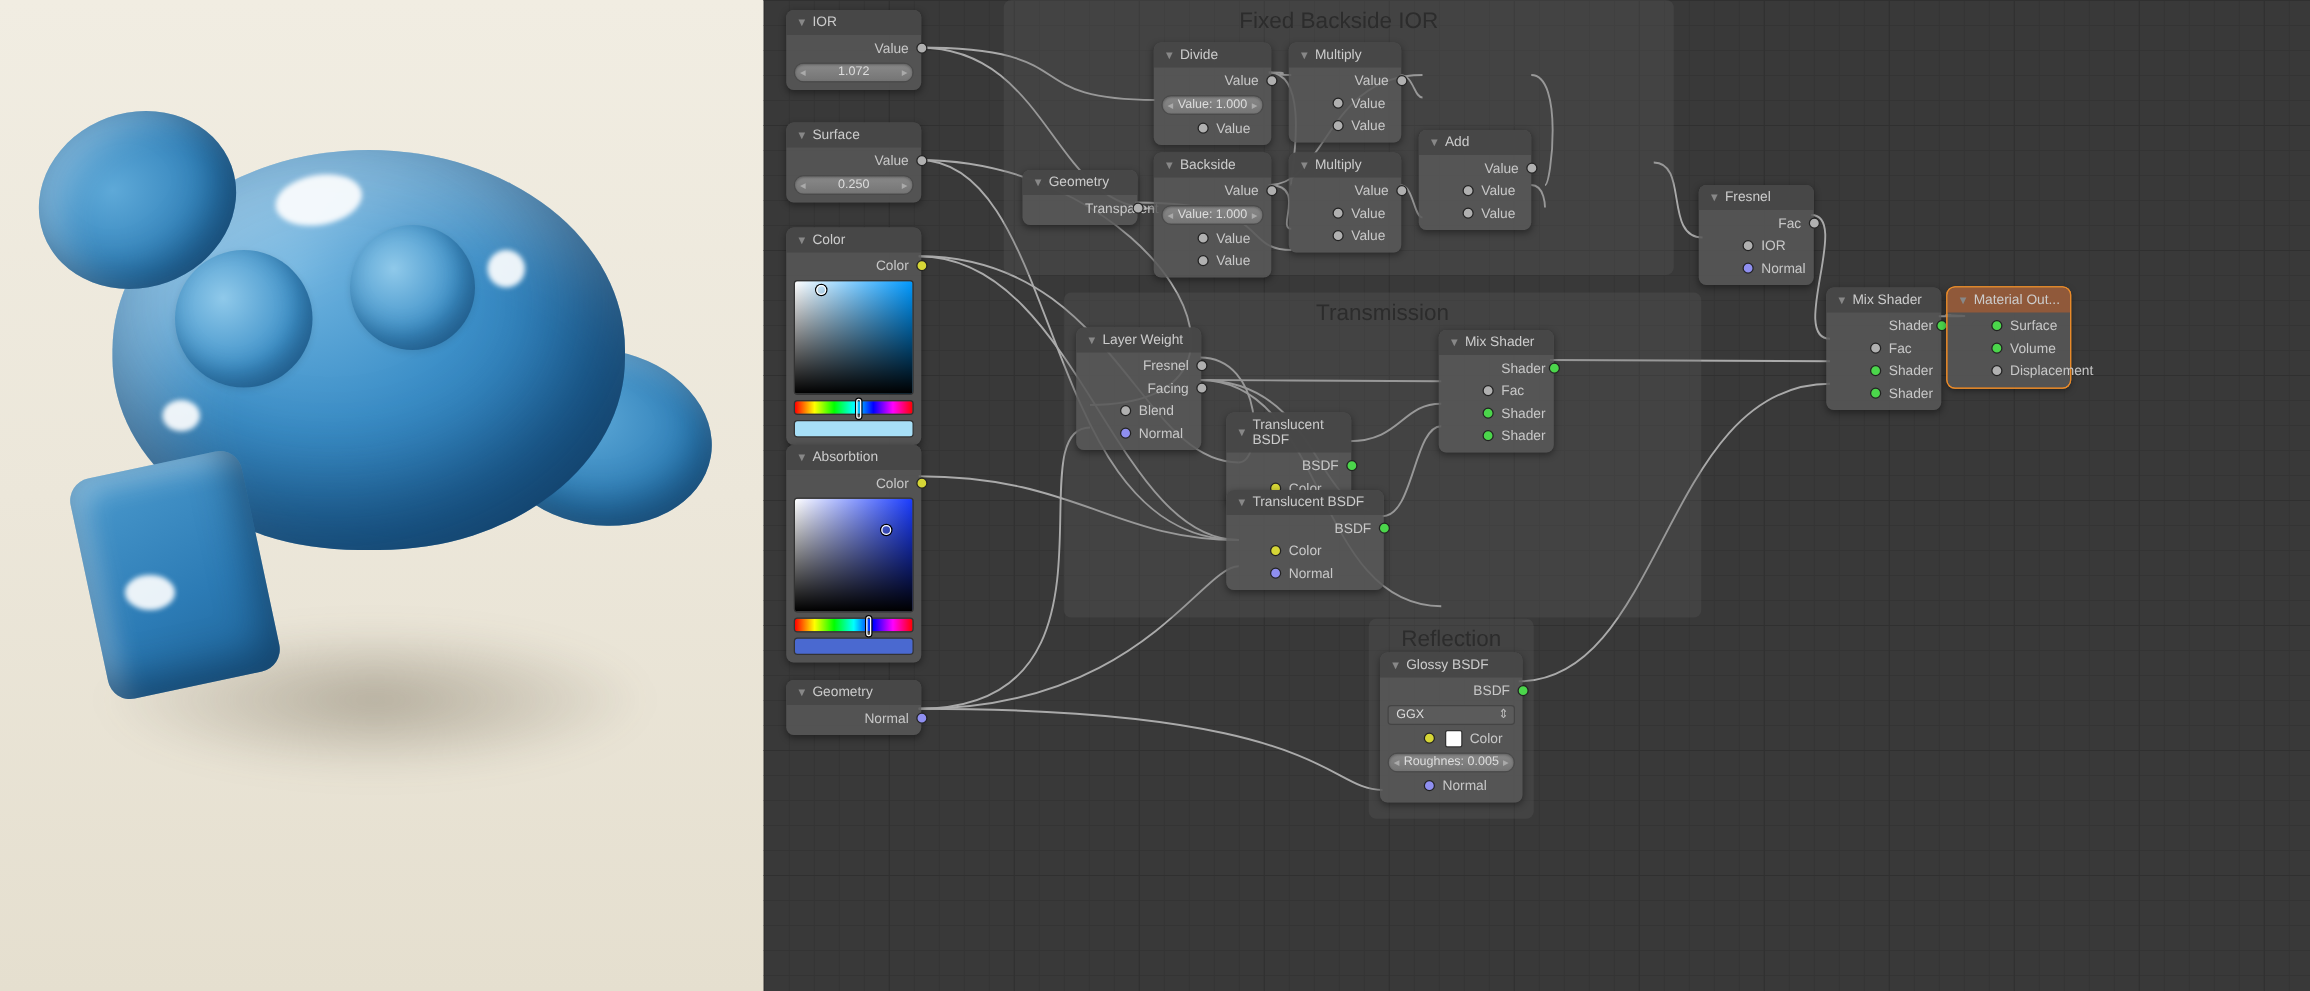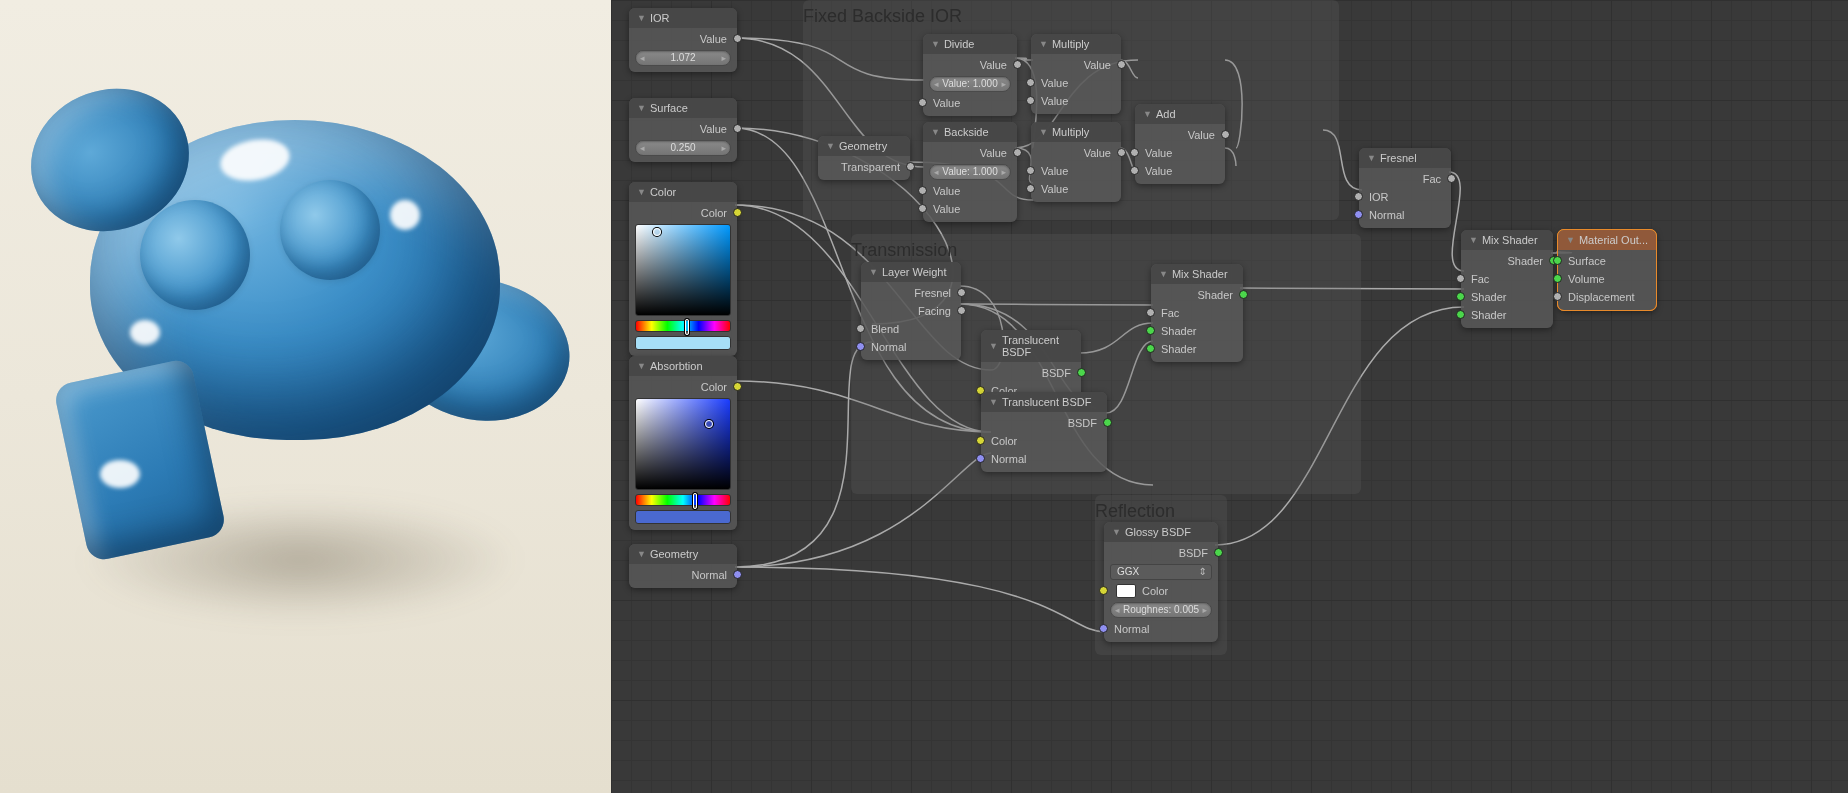--- a/index.html
+++ b/index.html
@@ -24,27 +24,27 @@
 .grid { position: absolute; inset: 0;
   background-image:
     linear-gradient(#303030 1px, transparent 1px),
     linear-gradient(90deg, #303030 1px, transparent 1px),
     linear-gradient(#343434 1px, transparent 1px),
     linear-gradient(90deg, #343434 1px, transparent 1px);
   background-size: 100px 100px, 100px 100px, 20px 20px, 20px 20px;
 }
 svg.wires { position: absolute; inset: 0; width: 100%; height: 100%; pointer-events: none; }
 .frame { position: absolute; background: rgba(100,100,100,0.25); border-radius: 6px; }
-.frame-title { color: #2c2c2c; font-size: 18px; padding: 6px 0; }
+.frame-title { text-align: center; color: #2c2c2c; font-size: 18px; padding: 6px 0; }
 .node { position: absolute; background: rgba(88,88,88,0.85); border-radius: 6px; box-shadow: 0 2px 6px rgba(0,0,0,0.4); color: #c8c8c8; font-size: 11px; }
 .node.selected { outline: 1px solid #e88a2b; box-shadow: 0 0 0 1px #e88a2b, 0 2px 6px rgba(0,0,0,0.5); }
 .node-header { background: rgba(70,70,70,0.9); border-radius: 6px 6px 0 0; padding: 4px 8px; font-size: 11px; color: #ccc; display: flex; align-items: center; gap: 4px; }
 .node-header .tri { font-size: 9px; color: #888; }
 .node-body { padding: 2px 0 4px; }
-.row { position: relative; height: 18px; line-height: 18px; padding: 0 10px; }
+.row { position: relative; height: 18px; line-height: 18px; padding: 0 10px; margin-left: 40px; }
 .row.right { text-align: right; }
 .row.left { text-align: left; }
 .socket { position: absolute; width: 9px; height: 9px; border-radius: 50%; top: 4px; border: 1px solid #222; }
 .socket.out { right: -5px; }
 .socket.in { left: -5px; }
 .sock-grey { background: #b0b0b0; }
 .sock-yellow { background: #d6d636; }
 .sock-green { background: #4bd64b; }
 .sock-purple { background: #8f8ff0; }
 .num-field { display: block; margin: 2px 6px; height: 16px; border-radius: 8px; background: linear-gradient(#8a8a8a,#757575); border: 1px solid #4a4a4a; font-size: 10px; color: #ddd; text-align: center; line-height: 14px; box-shadow: inset 0 1px 2px rgba(0,0,0,0.3); }

